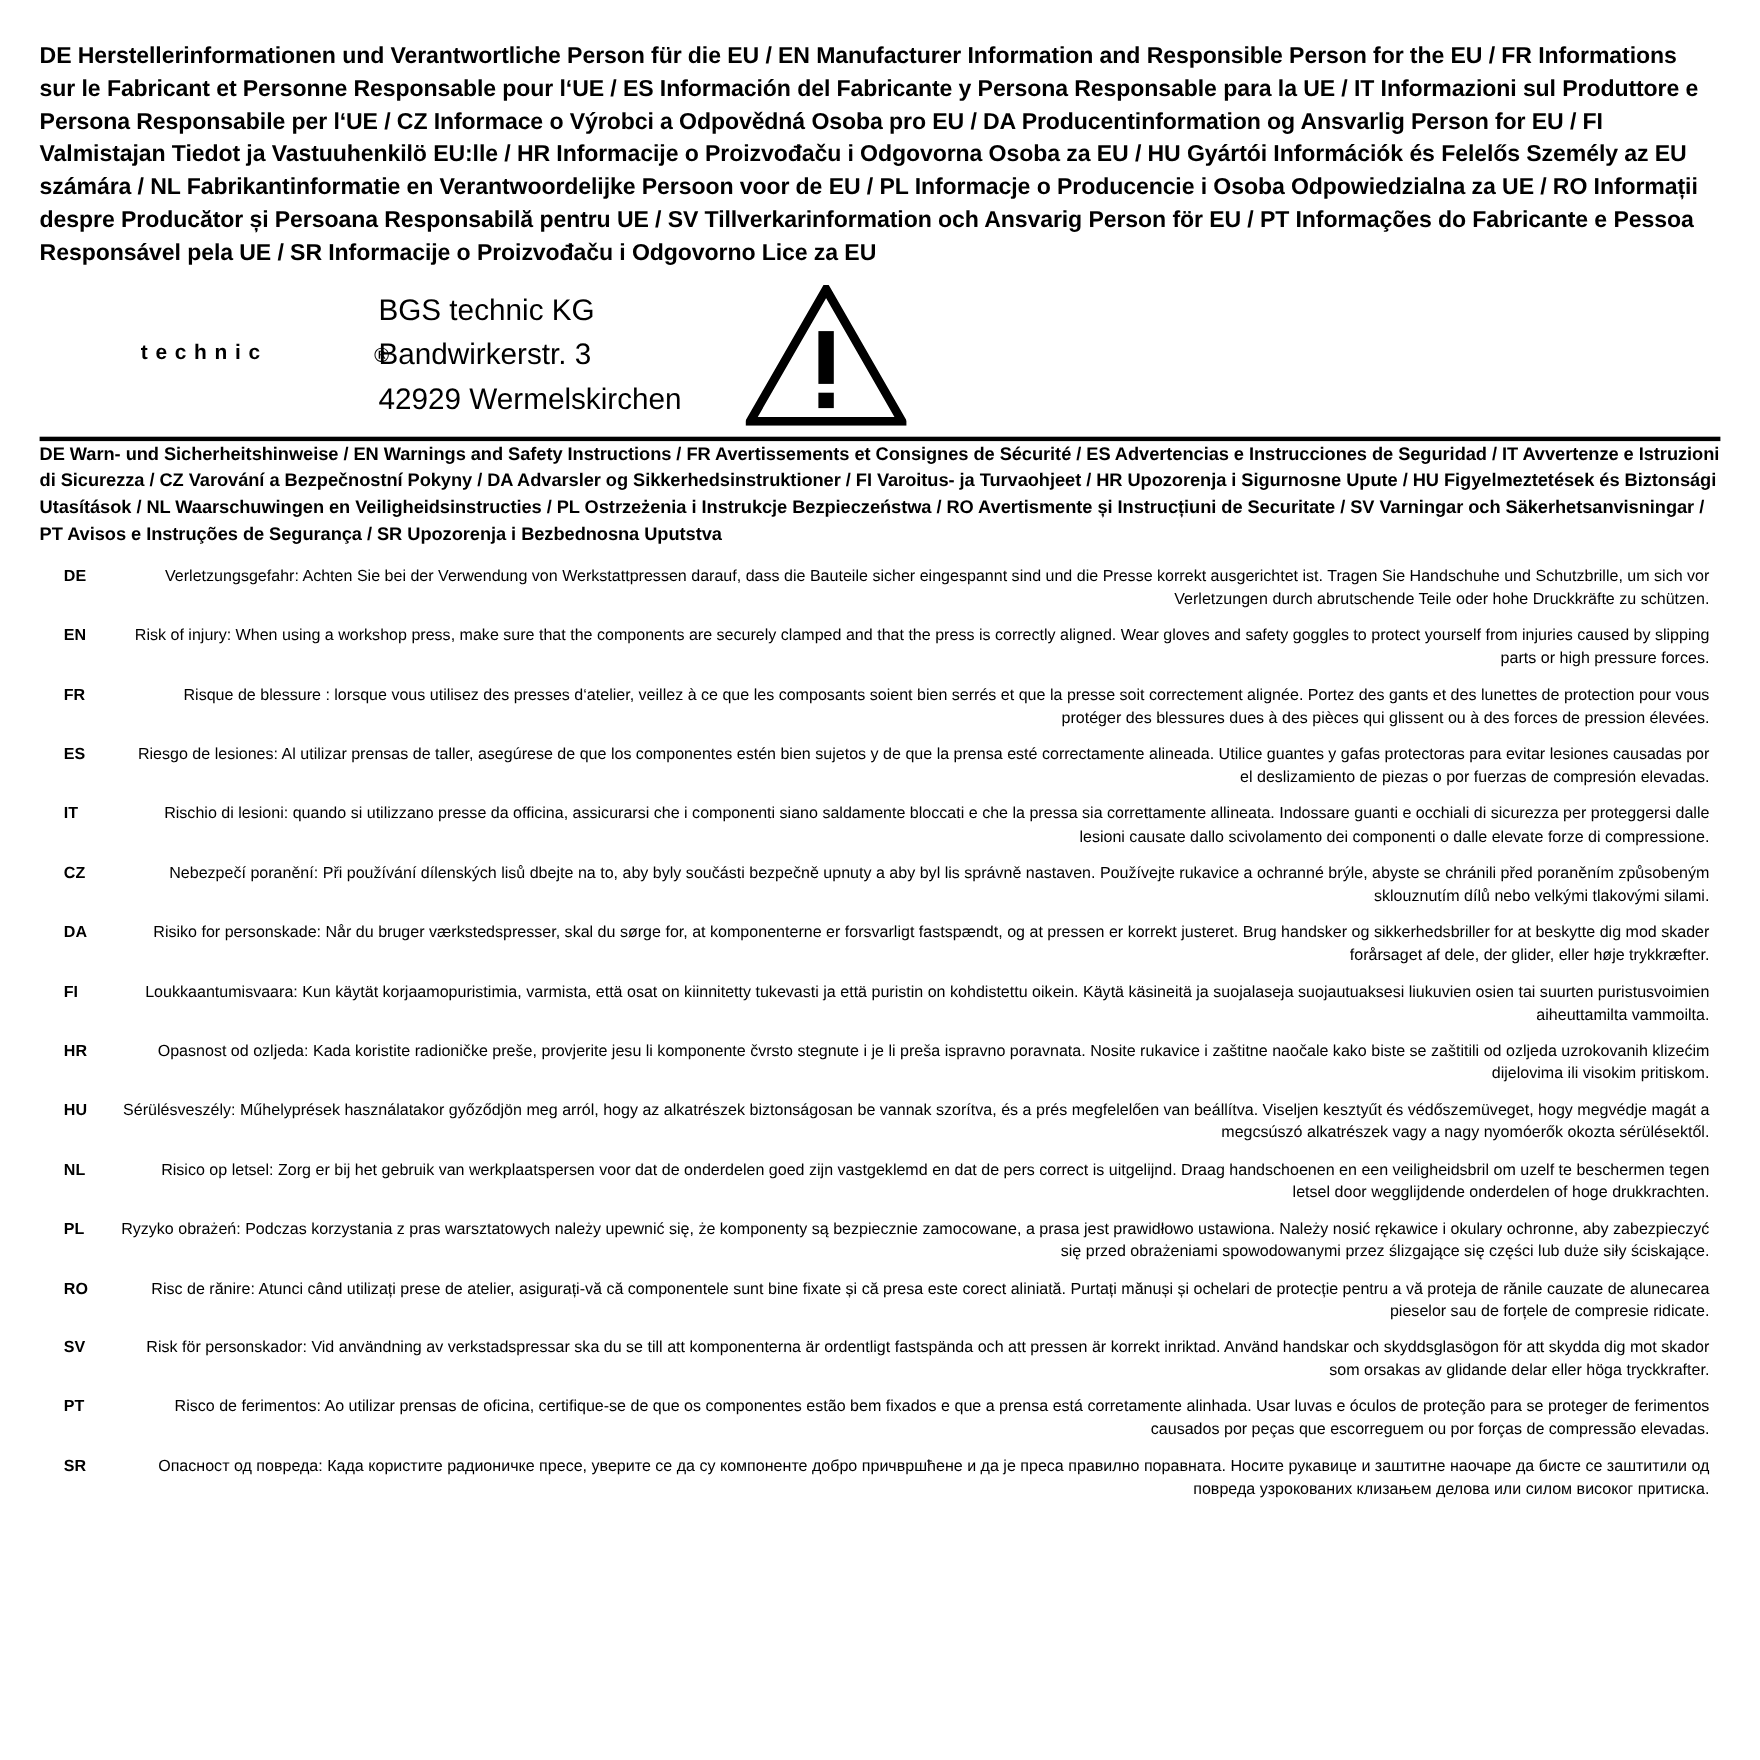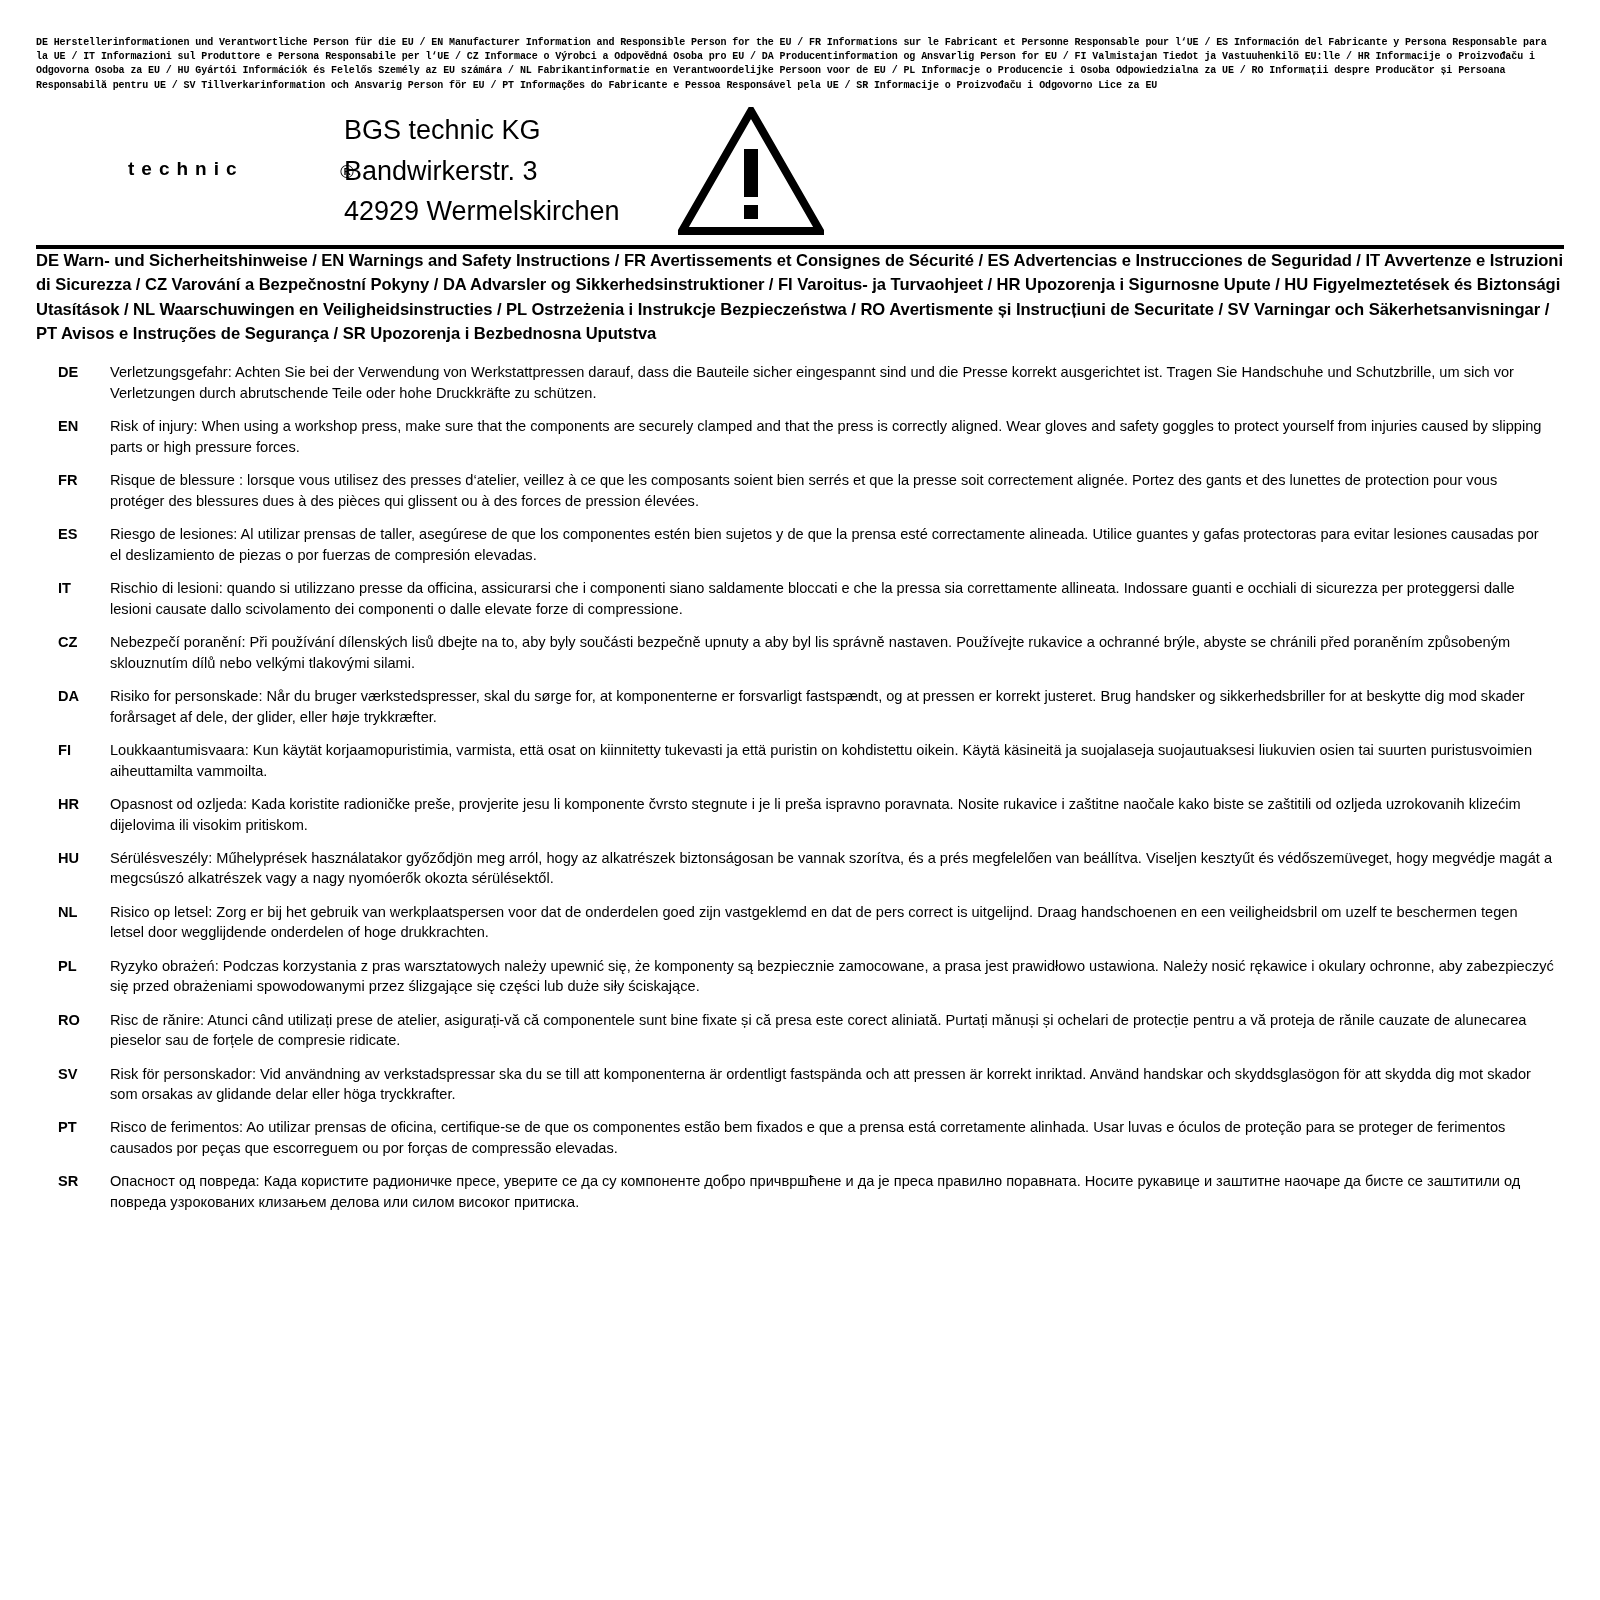--- a/index.html
+++ b/index.html
@@ -17,28 +17,27 @@
   .page {
     box-sizing: border-box;
     width: 1600px;
     height: 1600px;
     padding: 30px 36px 0 36px;
     position: relative;
   }
 
   
   .header-title {
-    font-size: 10px;
+    font-size: 21px;
     font-weight: bold;
     line-height: 1.42;
     letter-spacing: -0.1px;
     text-align: left;
     margin: 6px 0 0 0;
     padding-right: 4px;
-    font-family: Liberation Mono, monospace;
   }
 
   
   .company-band {
     margin-top: 14px;
     display: flex;
     align-items: center;
     border-bottom: 4px solid #000;
     padding-bottom: 10px;
     min-height: 118px;
@@ -121,21 +120,21 @@
     flex: 0 0 52px;
     font-size: 14.6px;
     font-weight: bold;
     padding-left: 2px;
     line-height: 1.42;
   }
   .lang-text {
     flex: 1 1 auto;
     font-size: 14.6px;
     line-height: 1.42;
-    text-align: left;
+    text-align: right;
     padding-right: 10px;
   }
 </style>
 </head>
 <body>
 
 <div class="page">
 
   <div class="header-title">DE Herstellerinformationen und Verantwortliche Person für die EU  /  EN Manufacturer Information and Responsible Person for the EU  /  FR Informations sur le Fabricant et Personne Responsable pour l‘UE  /  ES Información del Fabricante y Persona Responsable para la UE  /  IT Informazioni sul Produttore e Persona Responsabile per l‘UE  /  CZ Informace o Výrobci a Odpovědná Osoba pro EU  /  DA Producentinformation og Ansvarlig Person for EU  /  FI Valmistajan Tiedot ja Vastuuhenkilö EU:lle  /  HR Informacije o Proizvođaču i Odgovorna Osoba za EU  /  HU Gyártói Információk és Felelős Személy az EU számára  /  NL Fabrikantinformatie en Verantwoordelijke Persoon voor de EU  /  PL Informacje o Producencie i Osoba Odpowiedzialna za UE  /  RO Informații despre Producător și Persoana Responsabilă pentru UE  /  SV Tillverkarinformation och Ansvarig Person för EU  /  PT Informações do Fabricante e Pessoa Responsável pela UE  /  SR Informacije o Proizvođaču i Odgovorno Lice za EU</div>
 

